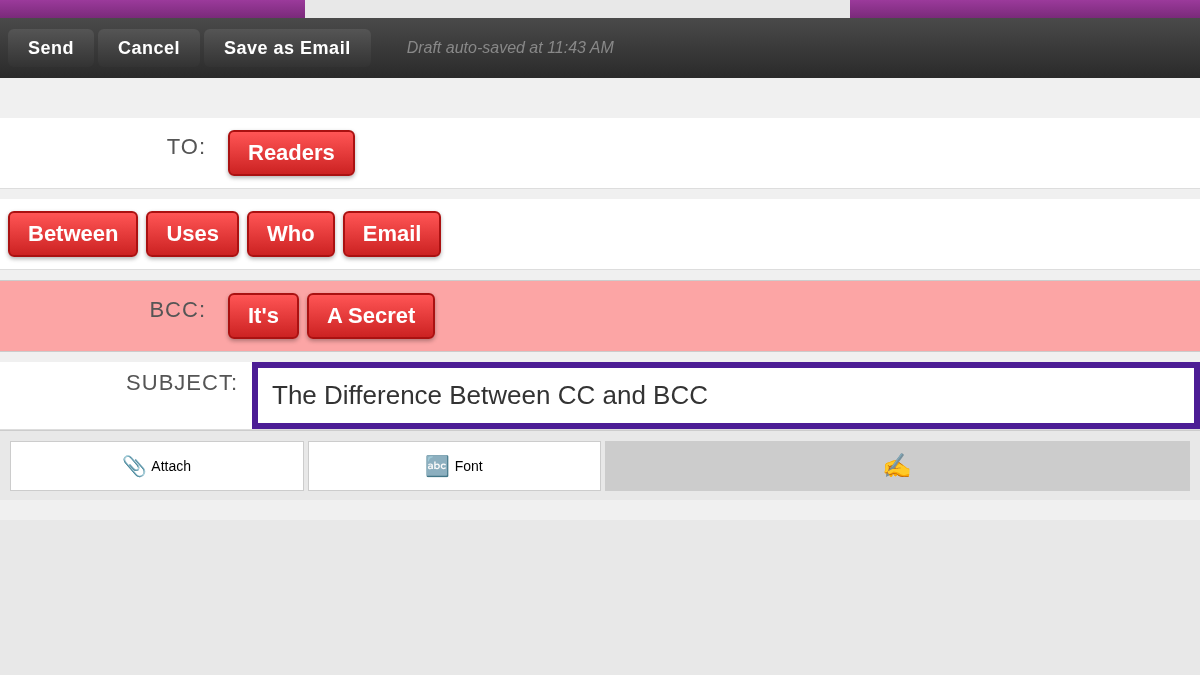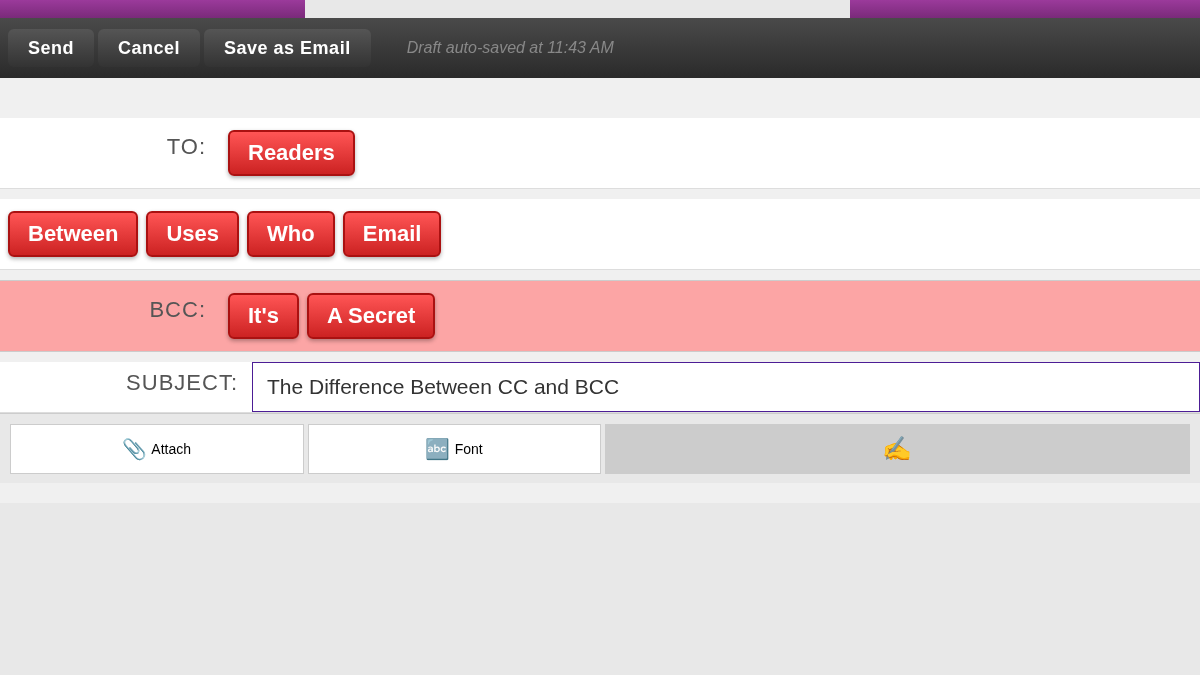--- a/index.html
+++ b/index.html
@@ -116,24 +116,24 @@
       background: linear-gradient(to bottom, #f55, #cc2222);
       color: white;
       font-size: 22px;
       font-weight: bold;
       cursor: pointer;
       border: 2px solid #aa1111;
       box-shadow: 0 2px 4px rgba(0,0,0,0.3);
     }
 
     .subject-field {
-      border: 1px solid #4c1d95;
+      border: 6px solid #4c1d95;
       background: white;
       padding: 12px 14px;
-      font-size: 21px;
+      font-size: 26px;
       color: #333;
       flex: 1;
     }
 
     .toolbar-row {
       display: flex;
       border-top: 1px solid #ccc;
       background: #e8e8e8;
       height: 70px;
       align-items: center;

